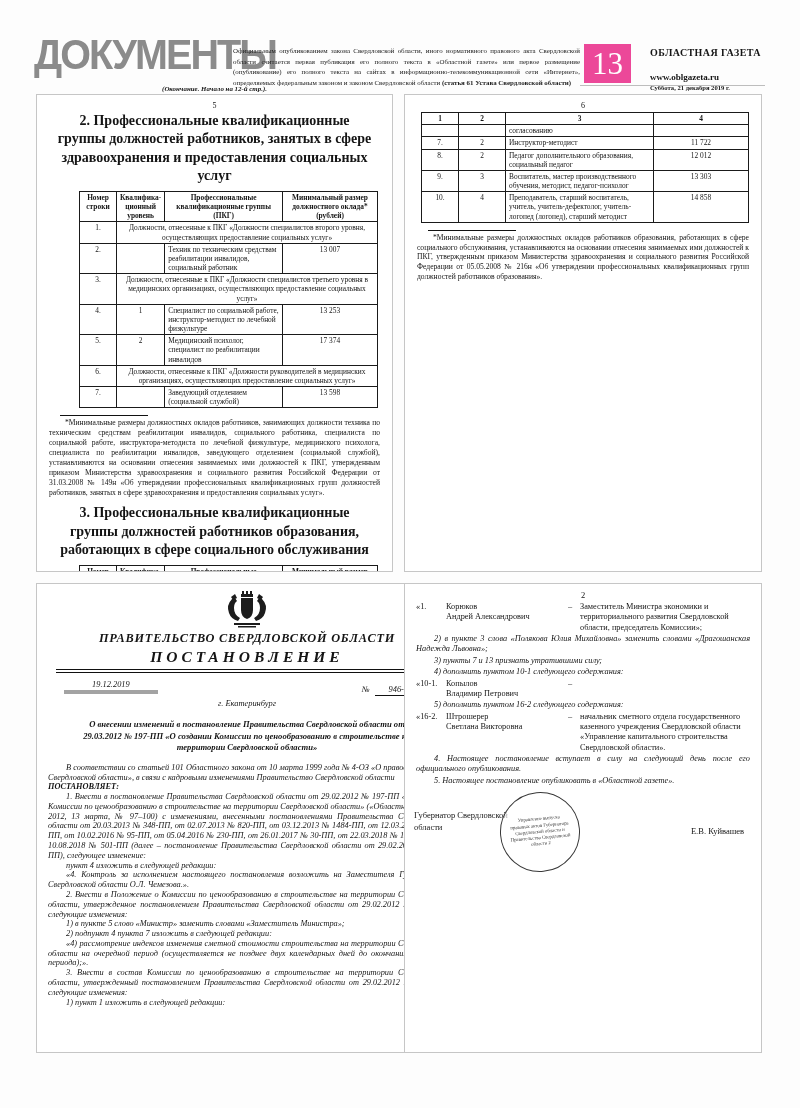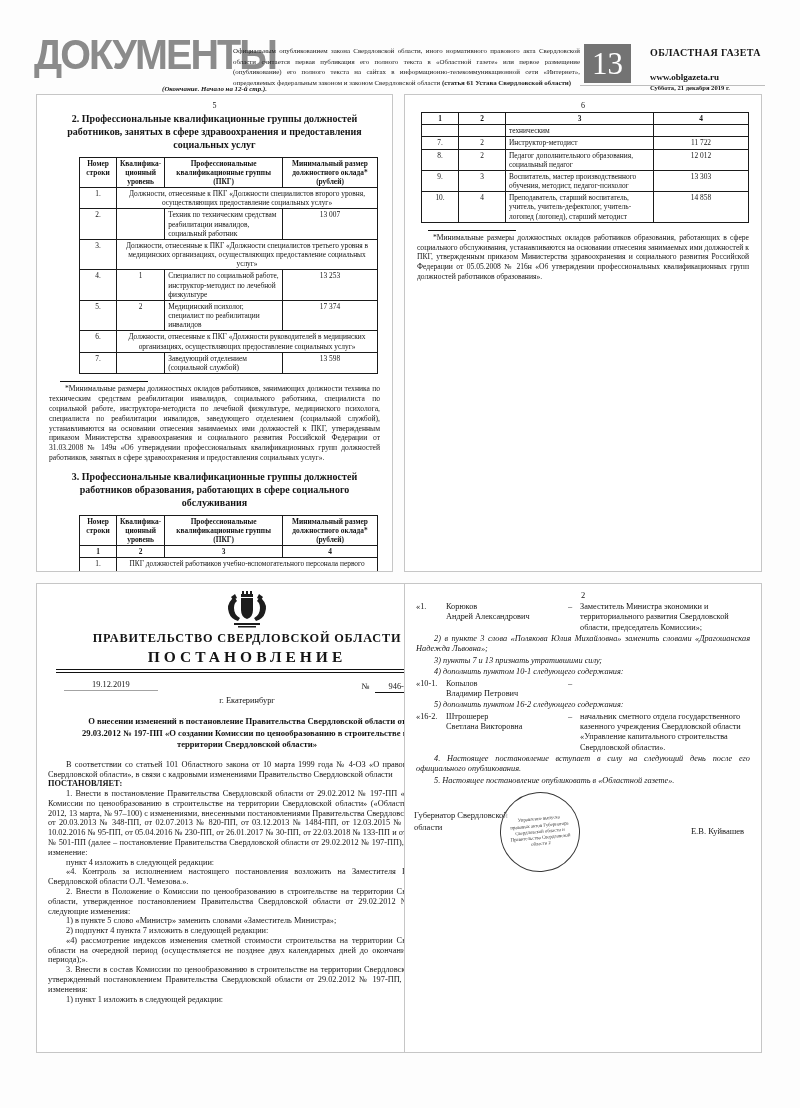--- a/index.html
+++ b/index.html
@@ -6,60 +6,60 @@
   html, body { width: 800px; height: 1108px; background: #fdfdfd; }
   body { position: relative; font-family: "Liberation Serif", serif; color: #151515; }
 
   
   .masthead { position:absolute; left:34px; top:34px; font-family:"Liberation Sans",sans-serif;
     font-weight:bold; font-size:42px; line-height:1; color:#8b8b8b; letter-spacing:-2px;
     transform:scaleX(.94); transform-origin:left top; }
   .legal { position:absolute; left:233px; top:46px; width:347px; font-size:6.9px; line-height:1.55;
     text-align:justify; color:#222; }
   .legal .bold-tail { font-weight:bold; }
-  .pn-box { position:absolute; left:584px; top:44px; width:47px; height:39px; background:#737373;
+  .pn-box { position:absolute; left:584px; top:44px; width:47px; height:39px; background:#ec4899;
     color:#fff; display:flex; align-items:center; justify-content:center; font-size:31px; }
   .paper { position:absolute; left:650px; top:47px; }
   .paper .nm { font-weight:bold; font-size:10px; letter-spacing:.4px; }
   .paper .url { font-weight:bold; font-size:9px; margin-top:14px; }
   .paper .dt { font-weight:bold; font-size:6.6px; margin-top:2px; }
   .hdr-rule { position:absolute; left:580px; top:85px; width:185px; border-top:1px solid #bdbdbd; }
   .cont-note { position:absolute; left:36px; top:85px; width:357px; text-align:center;
     font-size:6.9px; font-style:italic; font-weight:bold; }
 
   
   .panel { position:absolute; border:1px solid #c6c6c6; background:#fff; overflow:hidden; padding:6px 9px; }
   #p5 { left:36px;  top:94px;  width:357px; height:478px; }
   #p6 { left:404px; top:94px;  width:358px; height:478px; }
-  #d1 { left:36px;  top:583px; width:422px; height:470px; }
+  #d1 { left:36px;  top:583px; width:422px; height:470px;font-style:italic; }
   #d2 { left:404px; top:583px; width:358px; height:470px; }
 
   .pgno { text-align:center; font-size:8px; margin-bottom:2px; }
-  .sec-title { text-align:center; font-weight:bold; font-size:10px; line-height:1.32; margin:2px 8px 5px; }
+  .sec-title { text-align:center; font-weight:bold; font-size:14px; line-height:1.32; margin:2px 8px 5px; }
 
   
   .t-wrap5 { margin:0 5px 0 33px; }
   .t-wrap6 { margin:0 3px 0 7px; }
   table { border-collapse:collapse; width:100%; font-size:7.4px; line-height:1.24; }
   td, th { border:1px solid #1a1a1a; padding:1px 3px; vertical-align:top; }
   th { font-weight:bold; text-align:center; }
   .c { text-align:center; }
   .b { font-weight:bold; }
   col.w-num { width:37px; } col.w-lvl { width:47px; } col.w-sum { width:95px; }
 
   .fn-rule { width:88px; border-top:1px solid #111; margin:7px 0 2px 14px; }
   .footnote { font-size:7.6px; line-height:1.3; text-align:justify; text-indent:16px; margin:0 3px; }
 
   
   .crest { display:block; margin:1px auto 2px; }
   .org { text-align:center; font-weight:bold; font-size:12.3px; letter-spacing:.8px; }
   .doctype { text-align:center; font-weight:bold; font-size:15.5px; letter-spacing:4px; margin-top:2px; }
   .dbl { height:4px; border-top:1px solid #111; border-bottom:1px solid #111; margin:3px 10px 0; }
   .daterow { display:flex; justify-content:space-between; align-items:flex-end; margin:7px 18px 0; font-size:8.4px; }
-  .u-date { border-bottom:1px solid #a3a3a3; padding:0 28px 1px; }
+  .u-date { border-bottom:4px solid #a3a3a3; padding:0 28px 1px; }
   .u-no { border-bottom:1px solid #111; padding:0 14px 1px; margin-left:5px; }
   .city { text-align:center; font-size:8.4px; margin-top:5px; }
   .d-title { text-align:center; font-weight:bold; font-size:8.6px; line-height:1.35; margin:11px 32px 9px; }
   .d-body { margin:0 2px; font-size:8.3px; line-height:1.18; text-align:justify; }
   .d-body p { text-indent:18px; }
   .d-body p.resolve { text-indent:0; font-weight:bold; }
 
   
   .mem { display:grid; grid-template-columns:30px 122px 12px 1fr; font-size:8.3px; line-height:1.25; margin:1px 2px; }
   .mem .nm2 { white-space:pre-line; }
@@ -203,21 +203,21 @@
       <tbody>
           <tr class="b">
             <td class="c">1</td>
             <td class="c">2</td>
             <td class="c">3</td>
             <td class="c">4</td>
           </tr>
       <tr>
             <td></td>
             <td></td>
-            <td>техническим</td>
+            <td>согласованию</td>
             <td></td>
           </tr>
       <tr>
             <td class="c">7.</td>
             <td class="c">2</td>
             <td>Инструктор-методист</td>
             <td class="c">11 722</td>
           </tr>
       <tr>
             <td class="c">8.</td>

